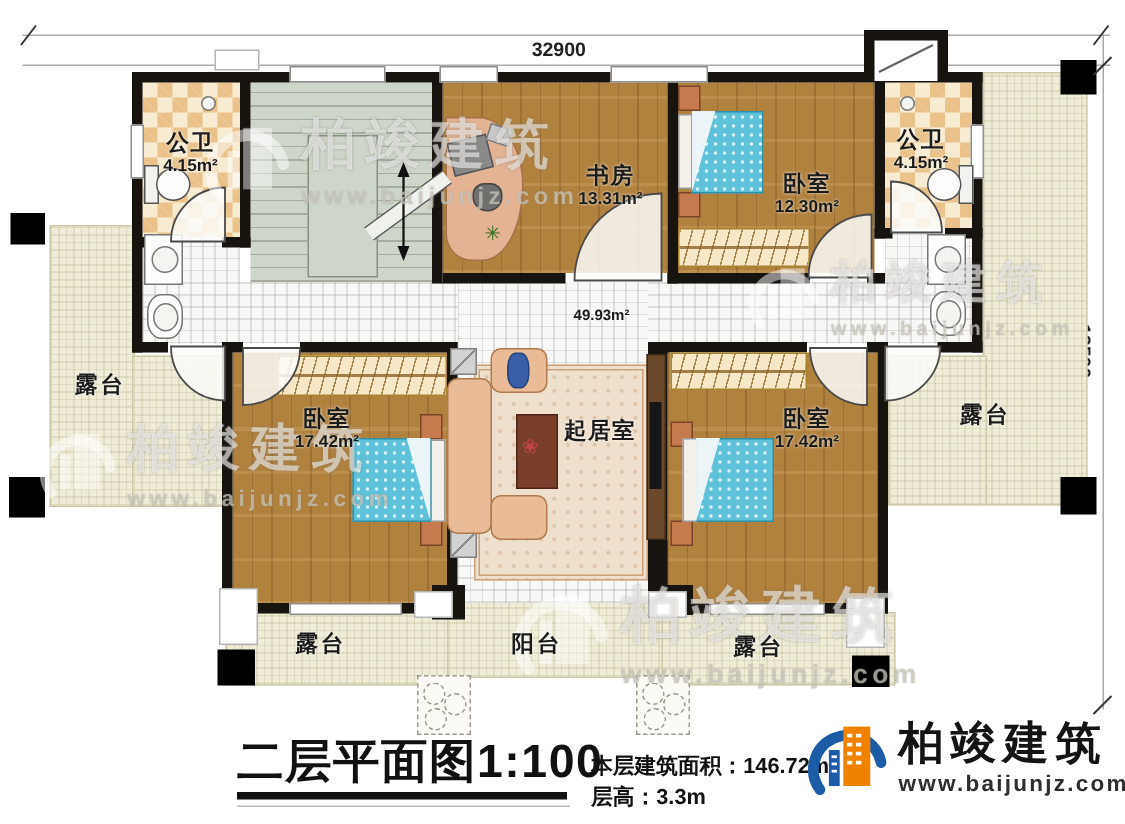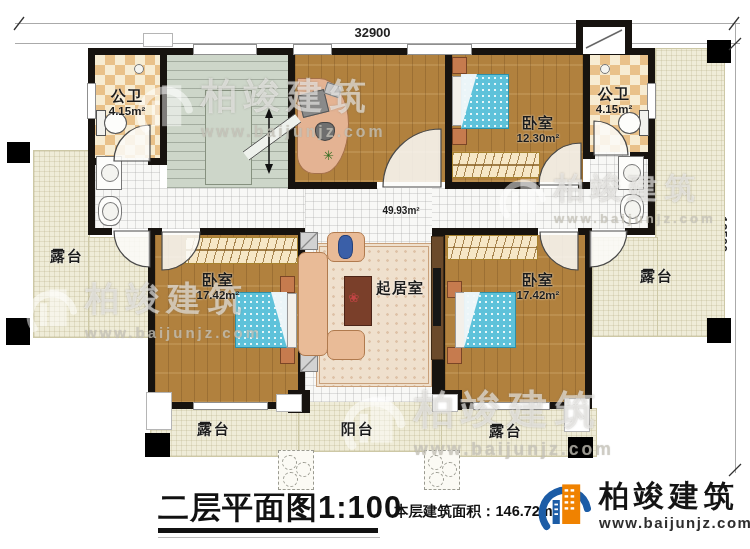--- a/index.html
+++ b/index.html
@@ -302,20 +302,24 @@
     <div>
         <div class="wm-t">柏竣建筑</div>
          <div class="wm-u">www.baijunjz.com</div>
       </div>
   </div>
 
   <div class="rlabel" style="left:95px;top:88px;width:64px">
     <span class="nm">公卫</span>
     <span class="ar">4.15m²</span>
   </div>
+  <div class="rlabel" style="left:368px;top:110px;width:78px">
+    <span class="nm">书房</span>
+    <span class="ar">13.31m²</span>
+  </div>
   <div class="rlabel" style="left:493px;top:115px;width:90px">
     <span class="nm">卧室</span>
     <span class="ar">12.30m²</span>
   </div>
   <div class="rlabel" style="left:583px;top:86px;width:62px">
     <span class="nm">公卫</span>
     <span class="ar">4.15m²</span>
   </div>
   <div class="rlabel" style="left:362px;top:205px;width:78px">
     <span class="ar" style="font-size:10px">49.93m²</span>
@@ -338,20 +342,21 @@
   <div class="olabel" style="left:341px;top:420px">阳台</div>
   <div class="olabel" style="left:489px;top:422px">露台</div>
 
   <div class="title-row">
     <span class="title-cn">二层平面图</span><span class="title-cn">1:100</span>
   </div>
   <div class="title-ul1"></div>
   <div class="title-ul2"></div>
   <div class="info">
     <div>本层建筑面积：146.72m²</div>
+    <div>层高：3.3m</div>
   </div>
 
   <div class="logo">
     <svg width="54" height="64" viewBox="0 0 90 100">
       <path d="M16 84 A38 38 0 1 1 84 54" fill="none" stroke="#1c5ca6" stroke-width="12" stroke-linecap="round"></path>
       <rect x="42" y="14" width="30" height="66" fill="#f08200"></rect>
       <rect x="26" y="40" width="12" height="40" fill="#1c5ca6"></rect>
       <g fill="#fff">
         <rect x="46" y="22" width="6" height="4"></rect>
           <rect x="56" y="22" width="6" height="4"></rect>

